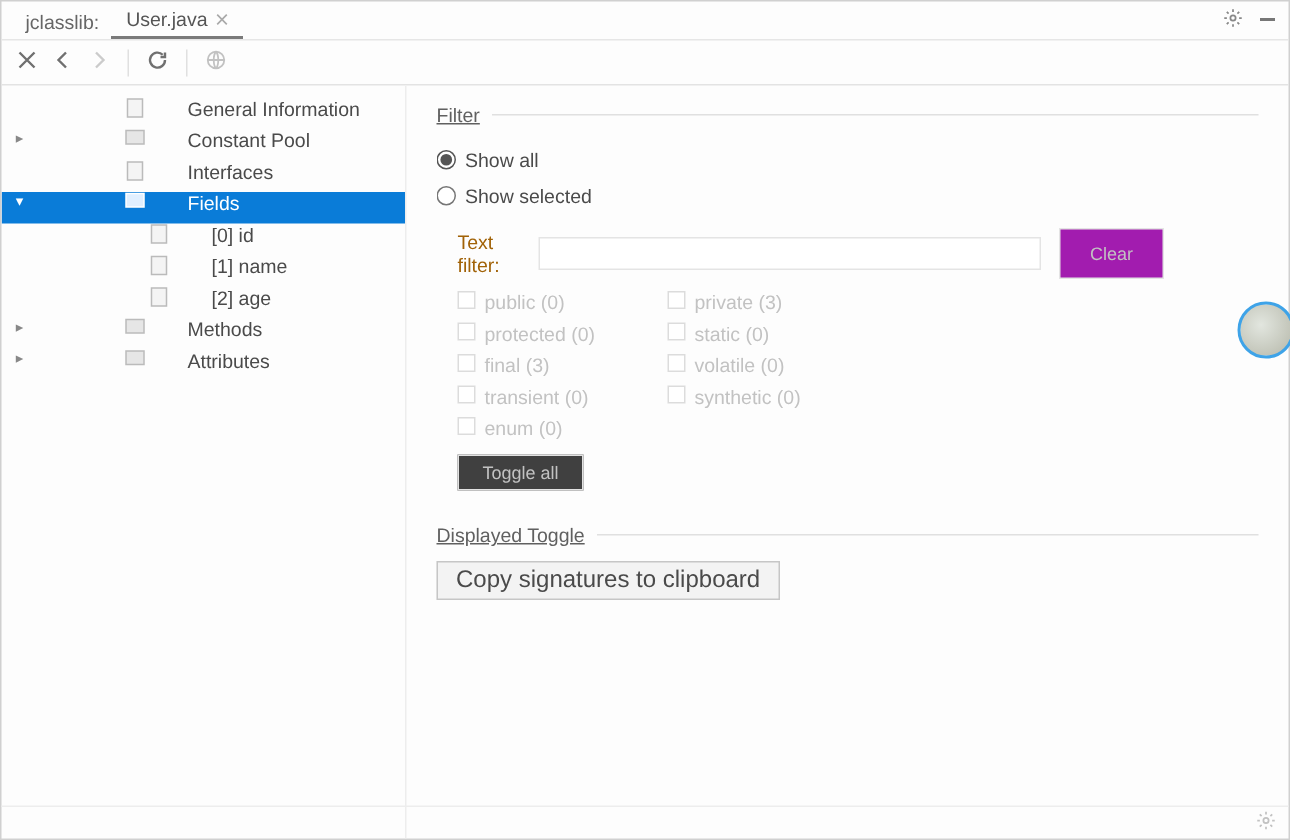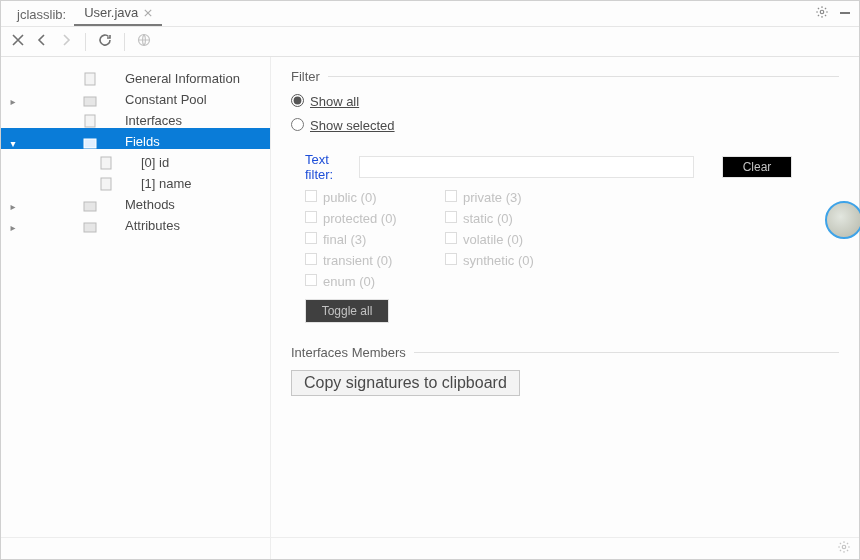--- a/index.html
+++ b/index.html
@@ -13,43 +13,43 @@
   .titlebar .tab .close-x svg { width: 8px; height: 8px; }
   .titlebar .right { margin-left: auto; display: flex; align-items: center; padding-right: 6px; gap: 10px; }
   .titlebar .right svg { width: 14px; height: 14px; }
 
   .toolbar { height: 30px; display: flex; align-items: center; border-bottom: 1px solid #e3e3e3; padding-left: 10px; gap: 10px; }
   .toolbar .sep { width: 1px; height: 18px; background: #e0e0e0; margin: 0 2px; }
   .toolbar svg { width: 14px; height: 14px; }
 
   .body { flex: 1; display: flex; overflow: hidden; }
   .tree { width: 270px; border-right: 1px solid #ededed; padding-top: 8px; overflow: auto; }
-  .tree-row { display: flex; align-items: flex-end; height: 21px; padding-left: 6px; gap: 24px; }
+  .tree-row { display: flex; align-items: flex-start; height: 21px; padding-left: 6px; gap: 24px; }
   .tree-row .caret { width: 12px; text-align: center; color: #888; font-size: 10px; }
   .tree-row .icon { width: 18px; display: flex; align-items: center; justify-content: center; }
   .tree-row .label { padding-left: 2px; }
   .tree-row.selected { background: #0a7cd8; color: #fff; }
   .tree-row.selected .folder-svg rect { fill: #e0efff; stroke: #fff; }
   .tree-row.depth1 { padding-left: 22px; }
   .pagewrap { width: 14px; text-align: center; }
 
   .folder-svg rect { fill: #e6e6e6; stroke: #bbb; }
   .page-svg rect { fill: #f4f4f4; stroke: #bbb; }
 
   .content { flex: 1; padding: 10px 20px 10px 20px; overflow: auto; position: relative; }
-  .section-header { display: flex; align-items: center; color: #606060; margin-top: 2px; margin-bottom: 10px; }
+  .section-header { display: flex; align-items: center; color: #606060; margin-top: 2px; margin-bottom: 10px; text-decoration: underline; }
   .section-header .line { flex: 1; height: 1px; background: #e0e0e0; margin-left: 8px; }
 
-  .radio-row { display: flex; align-items: flex-start; height: 24px; text-decoration: underline; }
+  .radio-row { display: flex; align-items: center; height: 24px; }
   .radio-row input[type=radio] { margin-right: 6px; accent-color: #555; }
 
   .textfilter-row { display: flex; align-items: center; margin: 10px 0 8px 0; }
-  .textfilter-row .lab { width: 68px; color: #1d4ed8; padding-left: 14px; }
+  .textfilter-row .lab { width: 68px; color: #a16207; padding-left: 14px; }
   .textfilter-row input[type=text] { flex: 0 0 335px; height: 22px; border: 1px solid #e4e4e4; background: #fff; }
-  .textfilter-row .clear-btn { margin-left: 28px; width: 70px; height: 22px; border: 1px solid #e4e4e4; background: #000000; color: #c2c2c2; font-size: 12px; }
+  .textfilter-row .clear-btn { margin-left: 12px; width: 70px; height: 34px; border: 1px solid #e4e4e4; background: #a21caf; color: #c2c2c2; font-size: 12px; }
 
   .mods { display: grid; grid-template-columns: 140px 140px; row-gap: 6px; margin-left: 14px; margin-top: 4px; color: #c2c2c2; }
   .mods label { display: flex; align-items: flex-start; gap: 6px; }
   .fake-cb { width: 12px; height: 12px; border: 1px solid #dcdcdc; background: #fff; display: inline-block; }
 
   .toggle-btn { margin-left: 14px; margin-top: 10px; height: 24px; width: 84px; border: 1px solid #e2e2e2; background: #404040; color: #c2c2c2; font-size: 12px; }
 
   .member-count-row { margin-top: 10px; margin-bottom: 12px; }
   .member-count-val { color: #c93a3a; margin-left: 6px; }
   .copy-btn { height: 26px; padding: 0 12px; border: 1px solid #c6c6c6; background: #f3f3f3; color: #4a4a4a; font-size: 16px; }
@@ -167,20 +167,30 @@
       <div class="tree-row depth1">
         <span class="caret"></span>
           <span class="pagewrap"></span>
         <span class="icon">
             <svg class="page-svg" width="12" height="14">
               <rect x="1" y="1" width="10" height="12"></rect>
             </svg>
           </span>
         <span class="label">[1] name</span>
       </div>
+      <div class="tree-row depth1">
+        <span class="caret"></span>
+          <span class="pagewrap"></span>
+        <span class="icon">
+            <svg class="page-svg" width="12" height="14">
+              <rect x="1" y="1" width="10" height="12"></rect>
+            </svg>
+          </span>
+        <span class="label">[2] age</span>
+      </div>
       <div class="tree-row">
         <span class="caret">▸</span>
           <span class="pagewrap"></span>
         <span class="icon">
             <svg class="folder-svg" width="14" height="11">
               <rect x="1" y="1" width="12" height="9"></rect>
             </svg>
           </span>
         <span class="label">Methods</span>
       </div>
@@ -252,21 +262,21 @@
           </label>
           <label>
             <span class="fake-cb"></span>
             <span>enum (0)</span>
           </label>
         </div>
 
       <button class="toggle-btn" disabled="">Toggle all</button>
 
       <div class="section-header" style="margin-top:22px;">
-        <span>Interfaces Members</span>
+        <span>Displayed Toggle</span>
         <span class="line"></span>
       </div>
 
 
       <button class="copy-btn">Copy signatures to clipboard</button>
     </div>
   </div>
 
   <div class="avatar"></div>
   <div class="statusbar">

